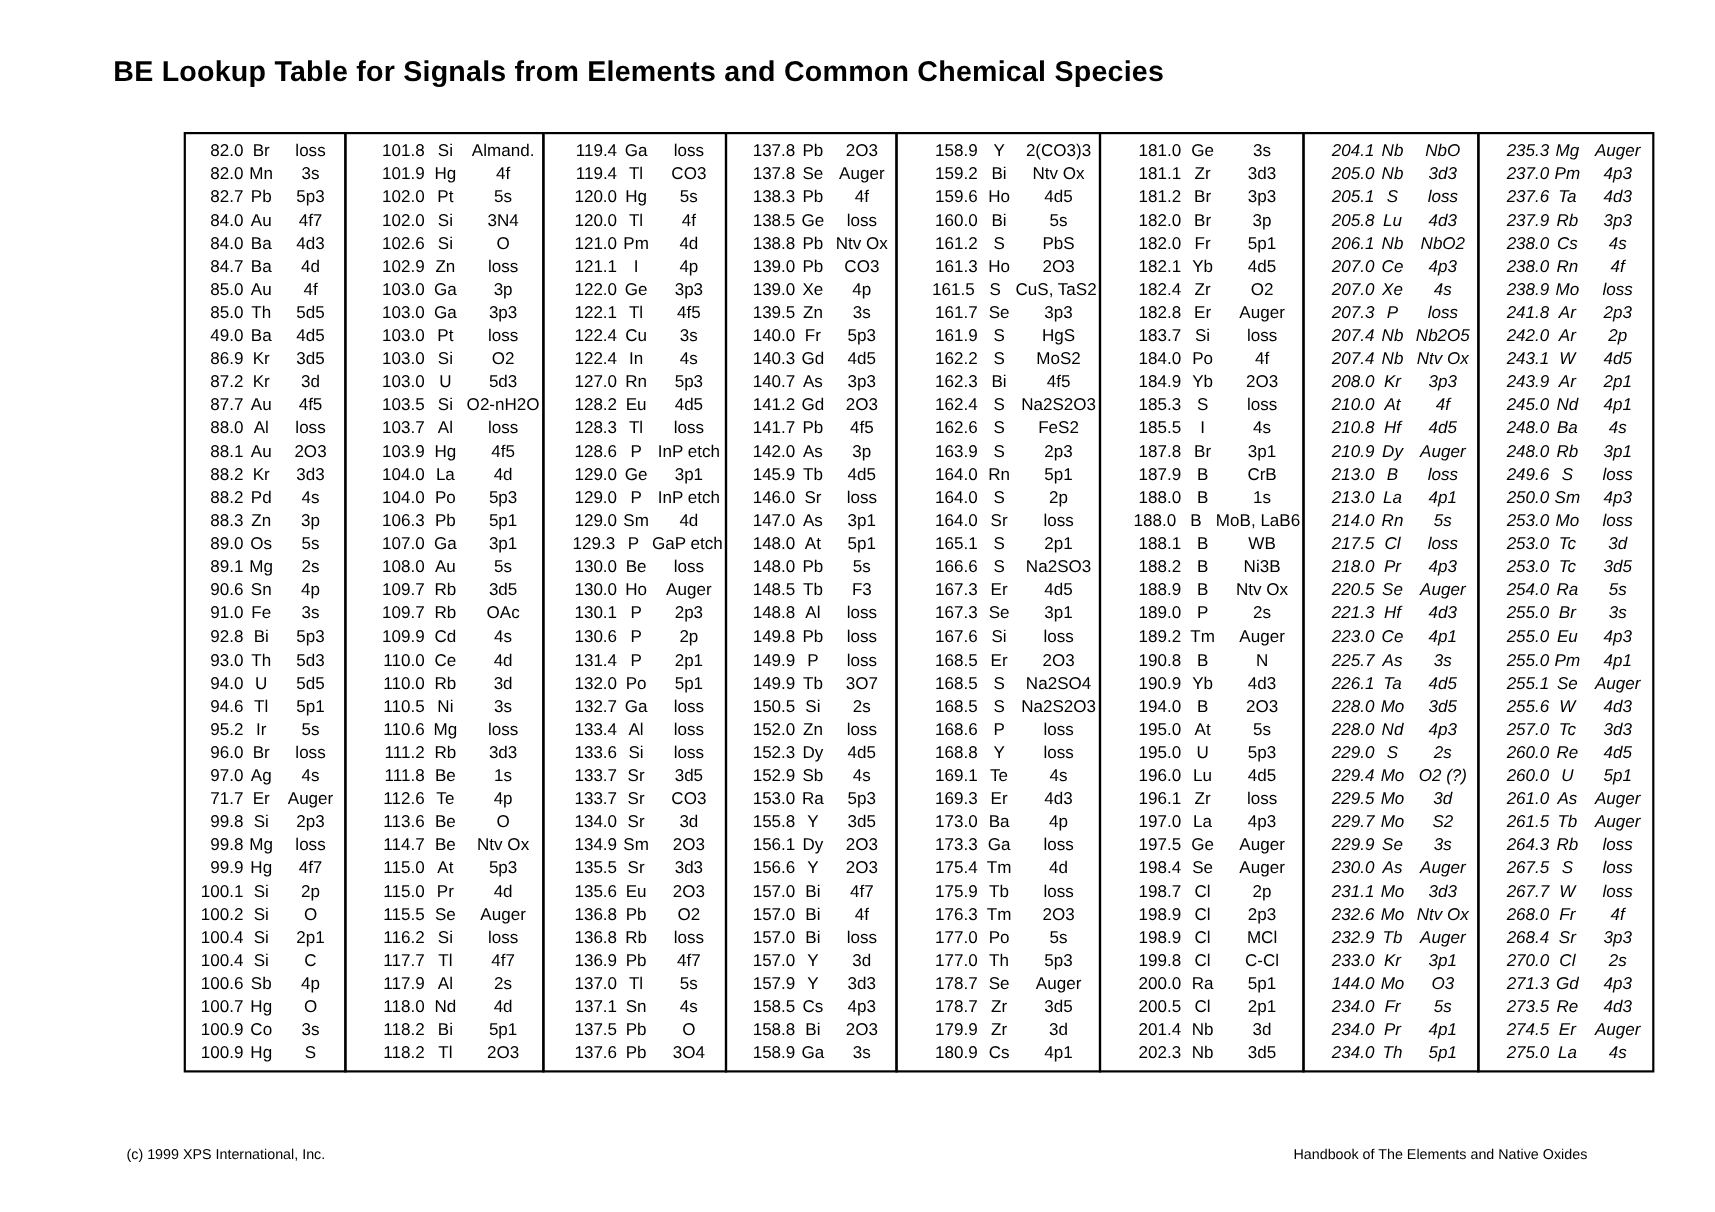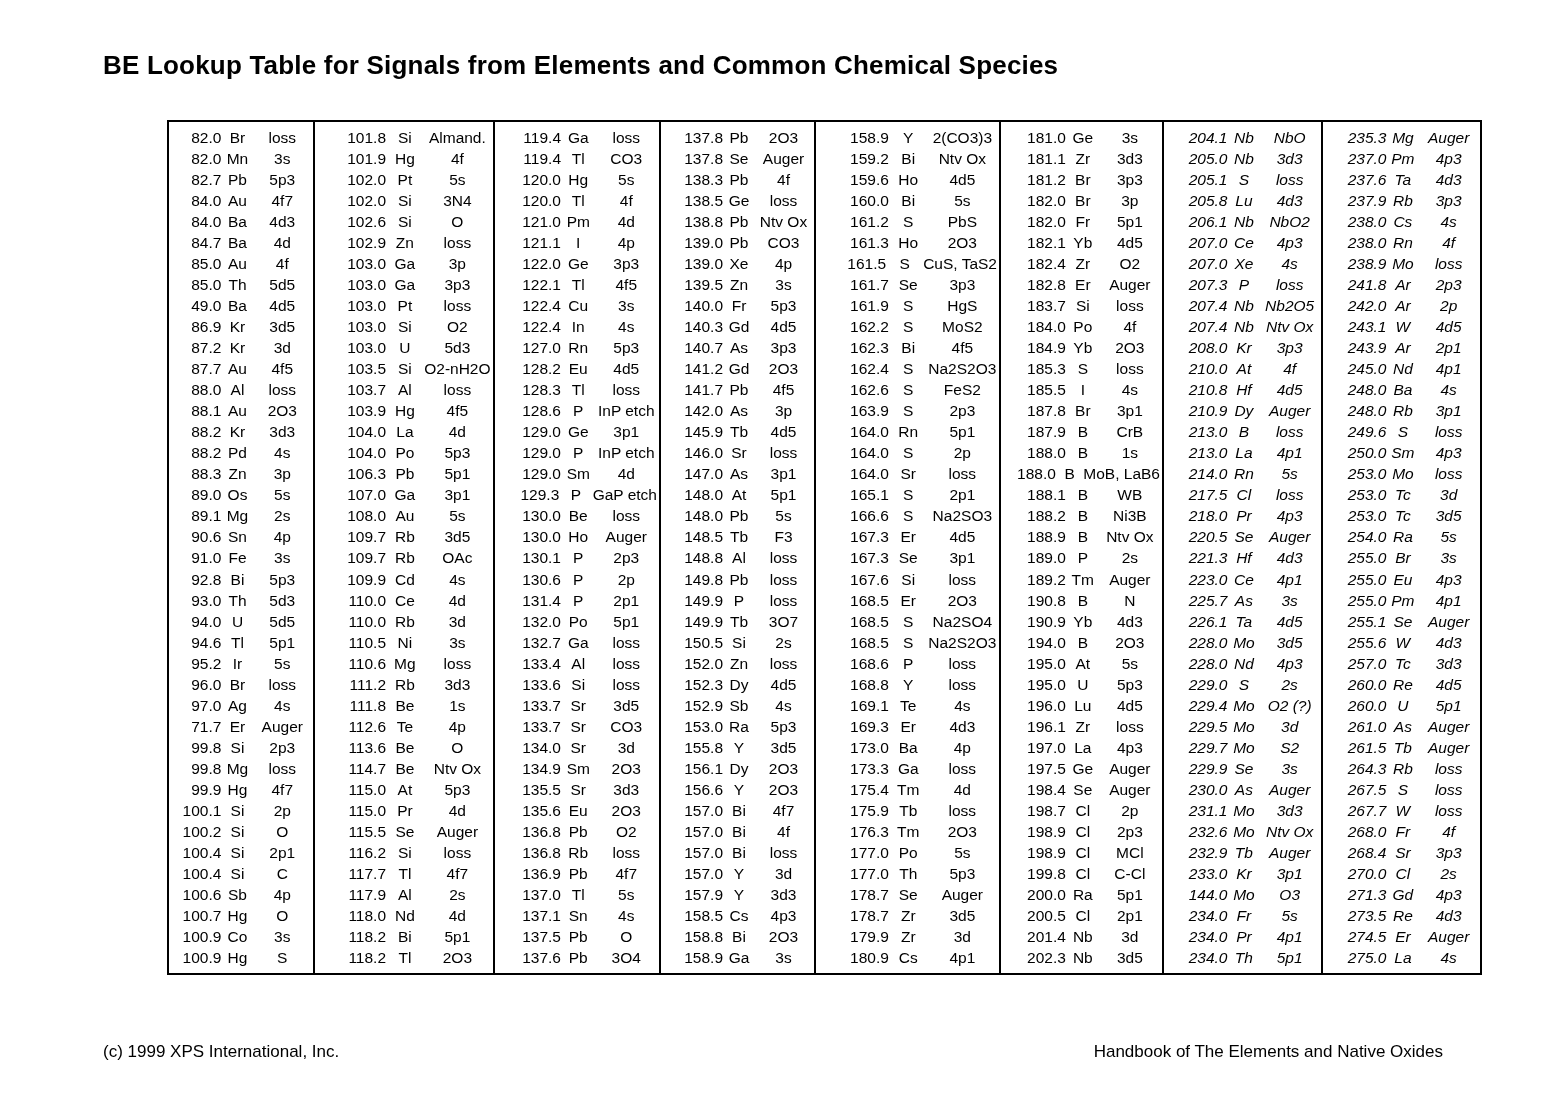--- a/index.html
+++ b/index.html
@@ -30,42 +30,42 @@
     box-sizing:border-box;
     border:2px solid #000;
     padding:5px 2px 4px 2px;
   }
   .col + .col{margin-left:-2px;padding-left:12px;}
   .col:nth-child(1){width:148px;}
   .col:nth-child(2){width:182px;}
   .col:nth-child(3){width:168px;}
   .col:nth-child(4){width:157px;}
   .col:nth-child(5){width:187px;}
-  .col:nth-child(6){width:165px;}
+  .col:nth-child(6){width:187px;}
   .col:nth-child(7){width:161px;font-style:italic;}
   .col:nth-child(8){width:161px;font-style:italic;}
   .row{
     height:21.05px;
     display:flex;
     align-items:center;
     font-size:15.5px;
     white-space:nowrap;
   }
   .row .val{width:36%;text-align:right;}
   .row .sym{width:23%;text-align:center;}
   .row .spec{flex:1;text-align:center;overflow:visible;}
   .footer-left{
     position:absolute;
-    left:103px;top:1042px;
-    font-size:17px;
+    left:115px;top:1042px;
+    font-size:13px;
   }
   .footer-right{
     position:absolute;
     right:116px;top:1042px;
-    font-size:17px;
+    font-size:13px;
   }
 </style>
 </head>
 <body>
 
 <div class="page-title">BE Lookup Table for Signals from Elements and Common Chemical Species</div>
 
 <div class="lookup-table">
     <div class="col">
       <div class="row">

